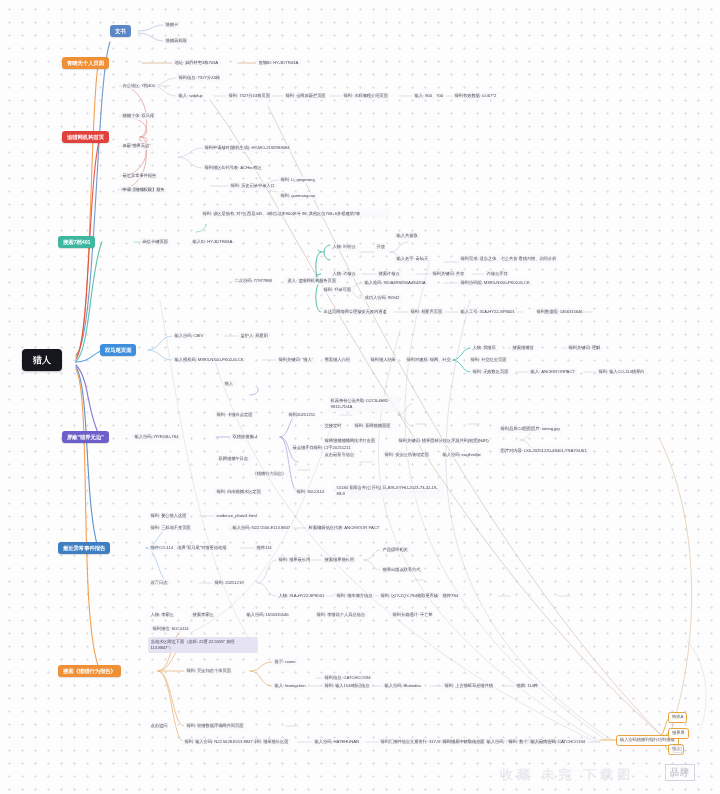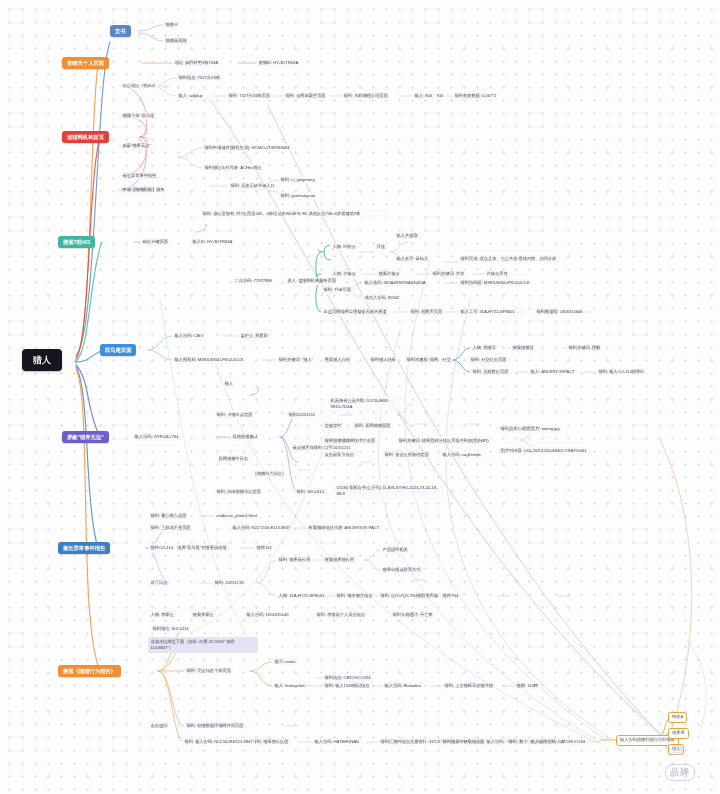--- a/index.html
+++ b/index.html
@@ -48,21 +48,21 @@
     border:0.8px solid #e8a33d;border-radius:2.5px;
     padding:2px 3px;
   }
   .watermark{
     position:absolute;color:#d9d9e4;font-weight:bold;
     pointer-events:none;user-select:none;
   }
   #wm-text{left:500px;top:766px;font-size:13px;letter-spacing:4px;opacity:.55;}
   #wm-badge{
     left:665px;top:764px;font-size:9px;color:#c9c9d6;
-    border:1.2px solid #d4d4e0;border-radius:7px;padding:1px 4px;letter-spacing:1px;font-family:Liberation Mono, monospace;
+    border:1.2px solid #d4d4e0;border-radius:0;padding:1px 4px;letter-spacing:1px;font-family:Liberation Mono, monospace;
   }
   #wm-icon{left:672px;top:742px;font-size:12px;color:#cfcfdc;opacity:.8;}
 </style>
 </head>
 <body>
 
 <div id="canvas">
 
 <svg id="edges" viewBox="0 0 720 794">
   <g fill="none" stroke-linecap="round">
@@ -356,16 +356,17 @@
 <div class="node n-txt" style="left:440px;top:738px;">得到猎原中获取信息面</div>
 <div class="node n-txt" style="left:484px;top:738px;">输入密码: 796</div>
 <div class="node n-txt" style="left:506px;top:738px;">得到: 数个完成猎捕范围表页面</div>
 <div class="node n-txt" style="left:528px;top:738px;">输入最终密码: CATCHCO194</div>
 
 <div class="node n-out" style="left:616px;top:735px;">输入密码猎捕到报行功到猎捕</div>
 <div class="node n-out" style="left:668px;top:712px;">特派A</div>
 <div class="node n-out" style="left:668px;top:728px;">猎界界</div>
 <div class="node n-out" style="left:668px;top:744px;">猎人</div>
 
+<div class="watermark" id="wm-text">收藏 未完 下载图</div>
 <div class="watermark" id="wm-badge">品牌</div>
 <div class="watermark" id="wm-icon">▤</div>
 
 </div>
 
 </body></html>

